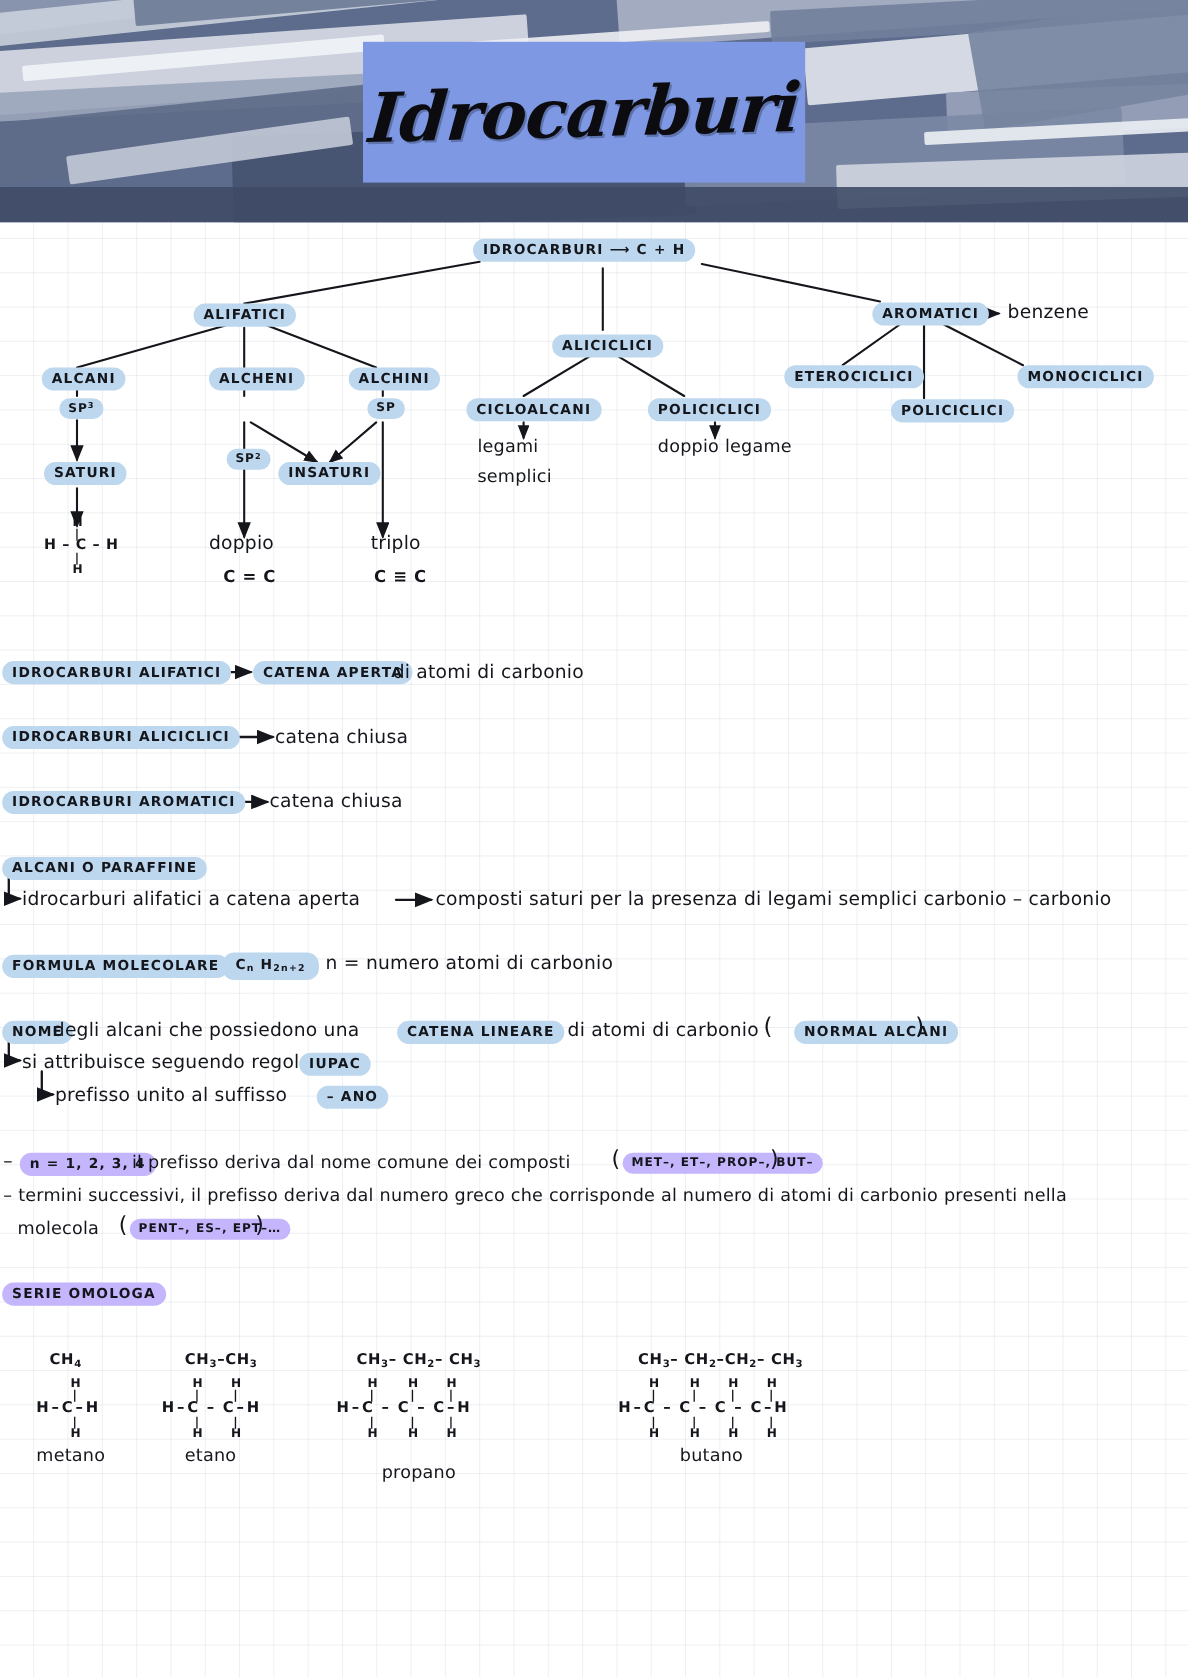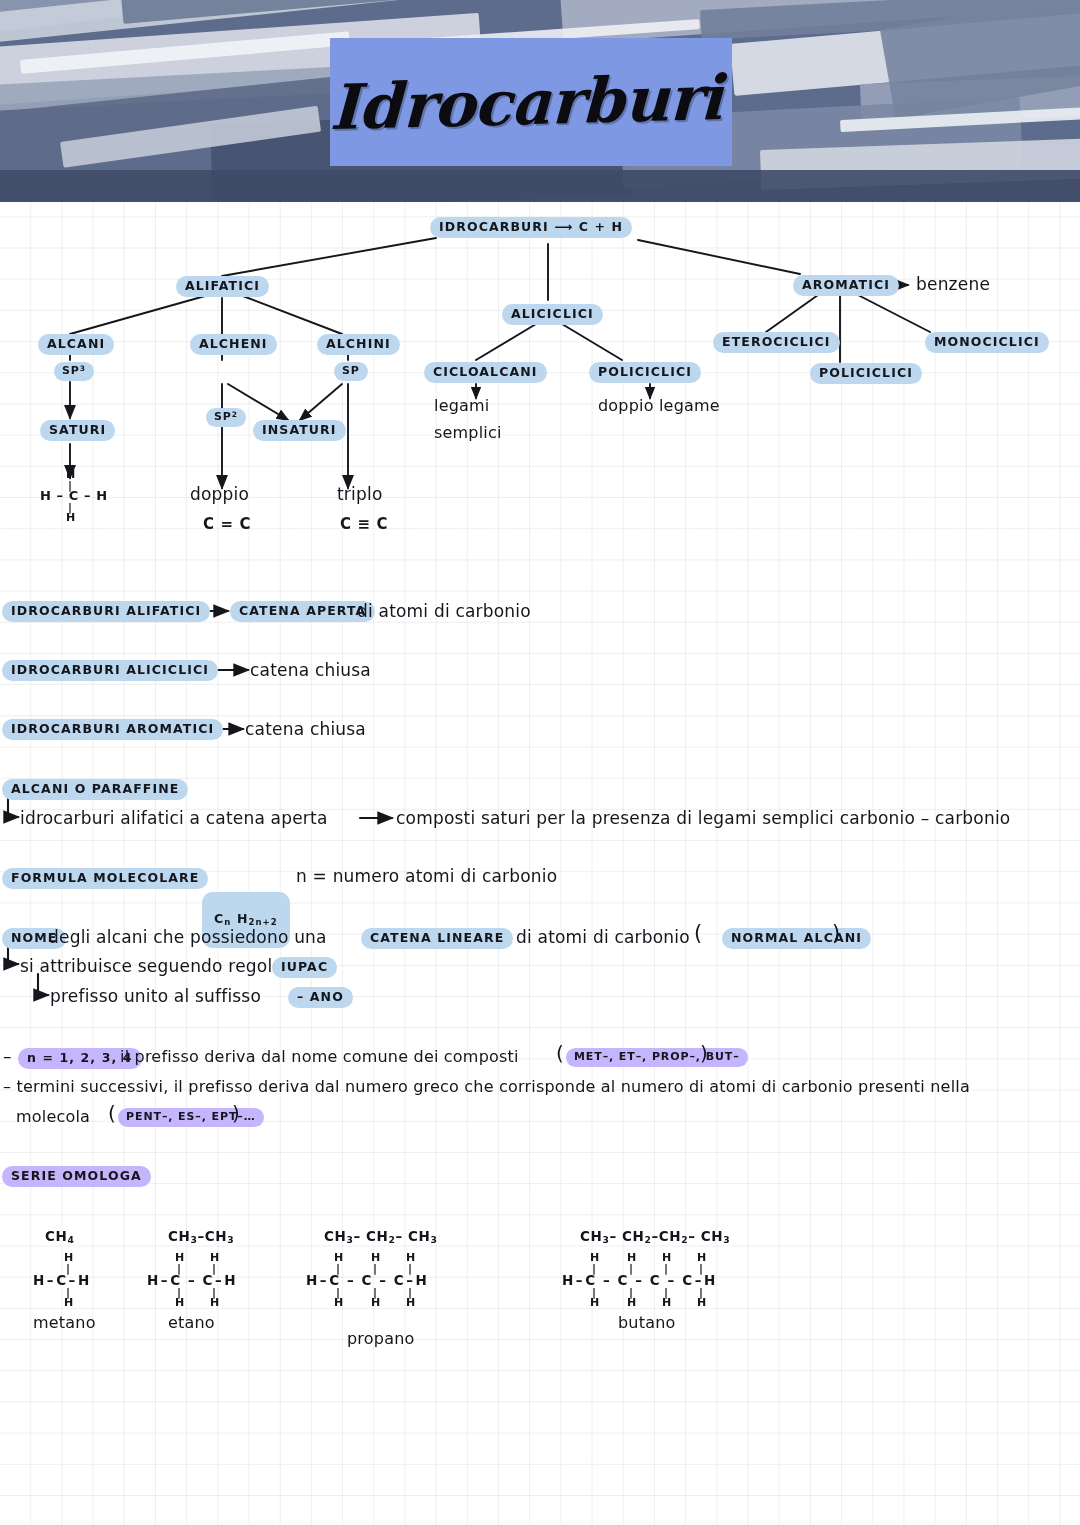--- a/index.html
+++ b/index.html
@@ -261,21 +261,21 @@
 </div>
 
 <div class="layer">
   <div class="chip" style="left:2px; top:779px;">ALCANI  O  PARAFFINE</div>
   <div class="cursive big" style="left:20px; top:808px;">idrocarburi  alifatici  a  catena  aperta</div>
   <div class="cursive big" style="left:396px; top:808px;">composti  saturi  per  la  presenza  di  legami  semplici  carbonio – carbonio</div>
 </div>
 
 <div class="layer">
   <div class="chip" style="left:2px; top:868px;">FORMULA  MOLECOLARE</div>
-  <div class="chip" style="left:202px; top:892px; padding:20px 12px;">C<sub>n</sub> H<sub>2n+2</sub></div>
+  <div class="chip" style="left:202px; top:866px; padding:4px 12px;">C<sub>n</sub> H<sub>2n+2</sub></div>
   <div class="cursive big" style="left:296px; top:866px;">n = numero atomi di carbonio</div>
 </div>
 
 <div class="layer">
   <div class="chip" style="left:2px; top:928px;">NOME</div>
   <div class="cursive big" style="left:48px; top:927px;">degli  alcani  che  possiedono  una</div>
   <div class="chip" style="left:361px; top:928px;">CATENA   LINEARE</div>
   <div class="cursive big" style="left:516px; top:927px;">di atomi  di  carbonio</div>
   <div class="cursive big" style="left:694px; top:921px; font-size:21px;">(</div>
   <div class="chip" style="left:722px; top:928px;">NORMAL   ALCANI</div>

